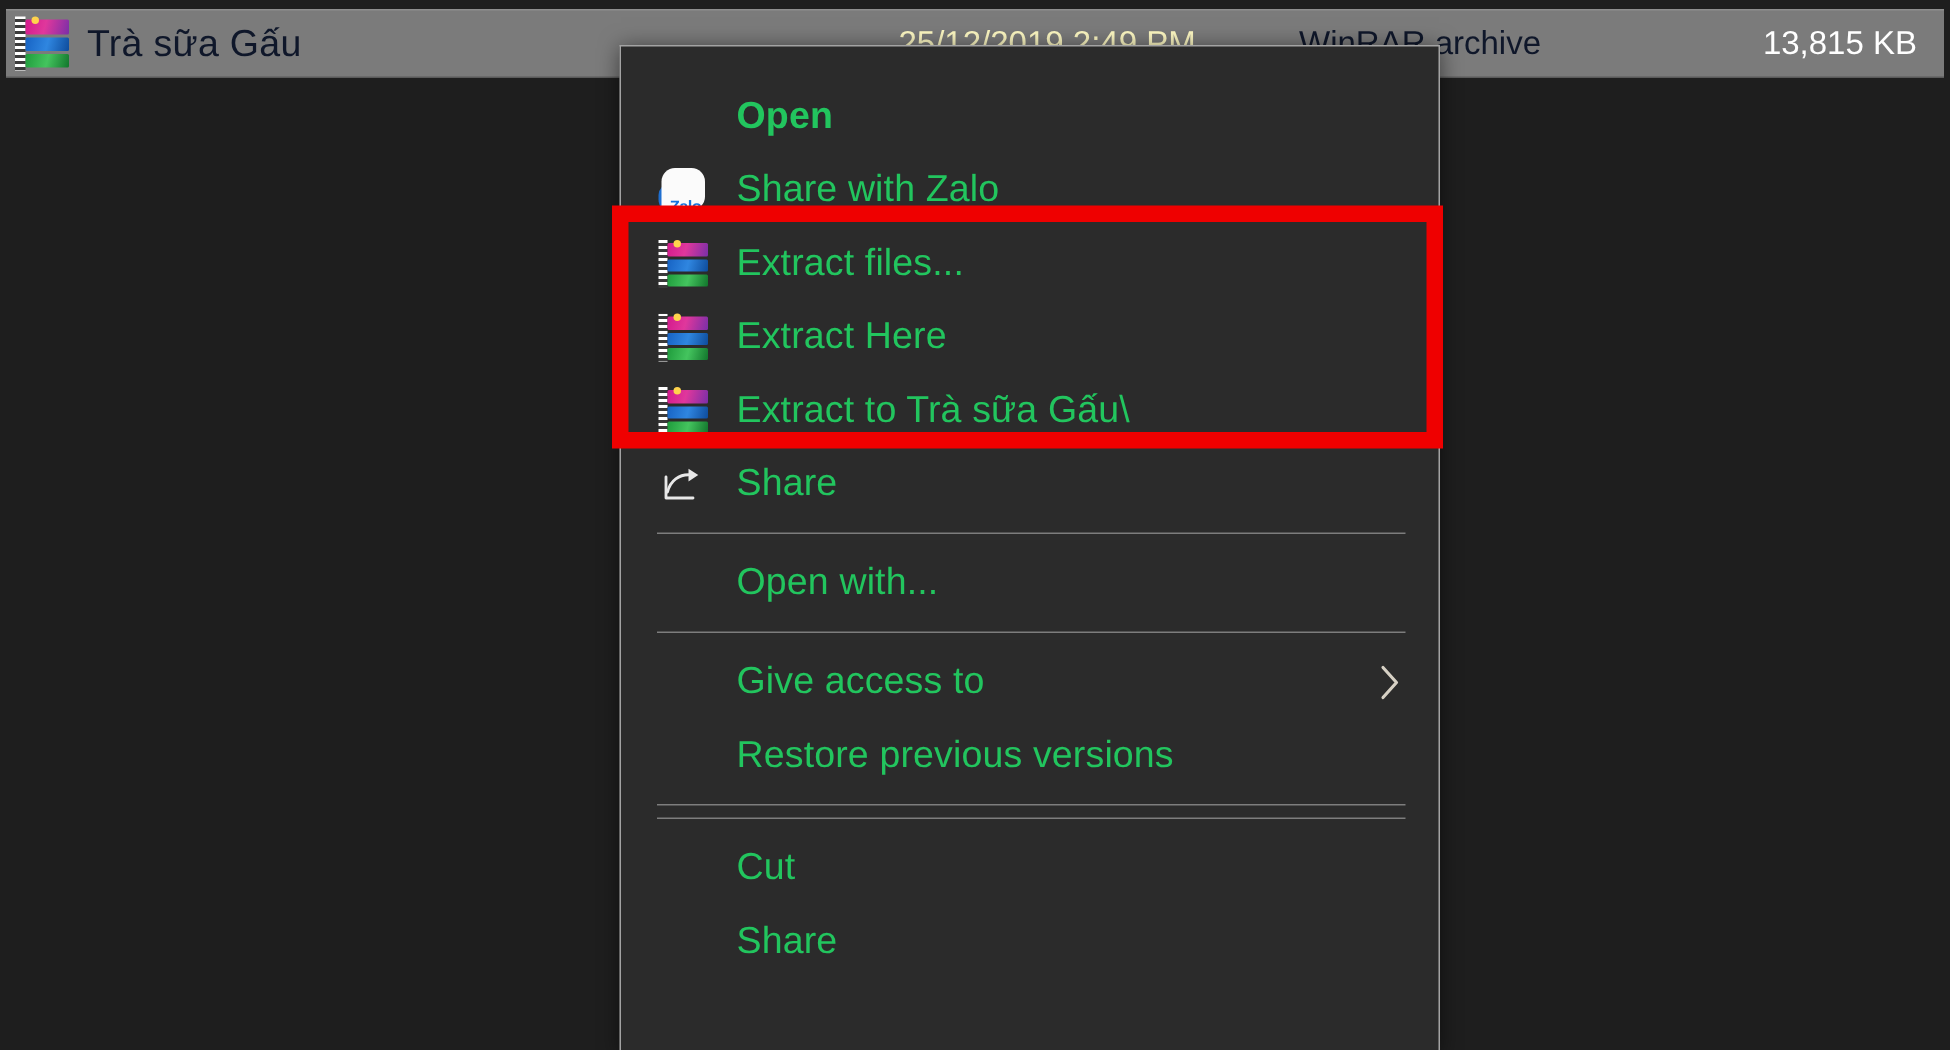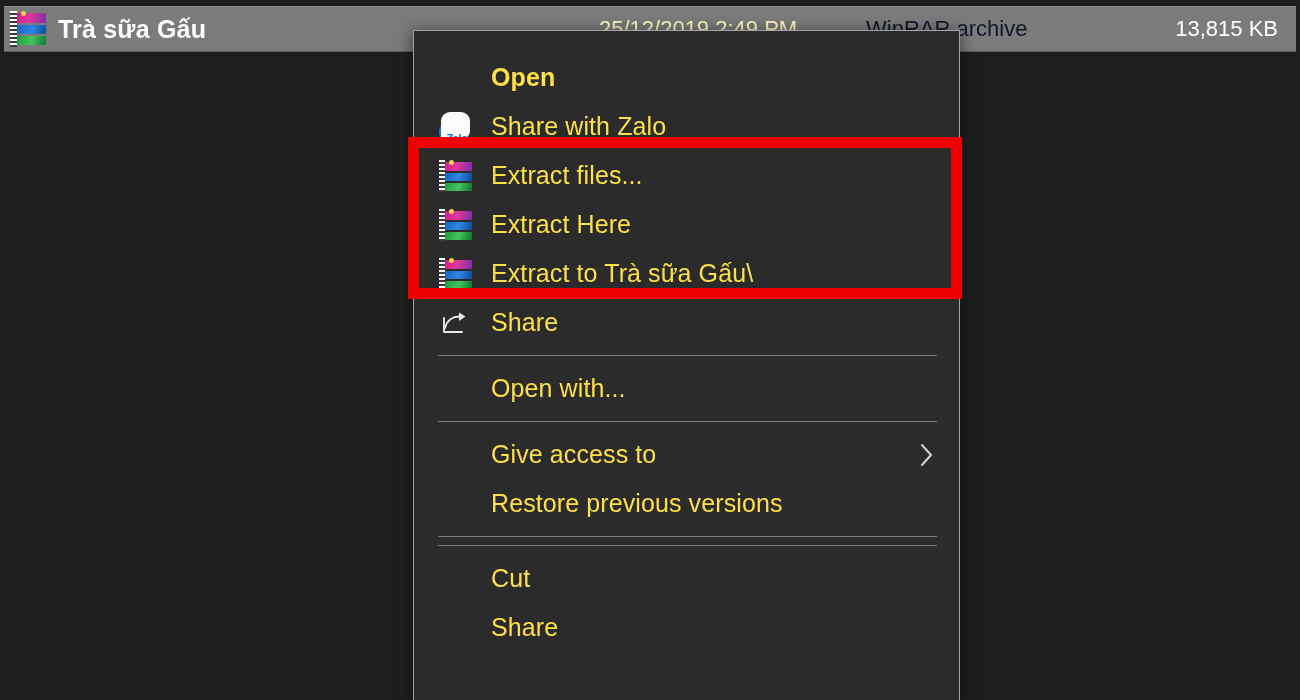--- a/index.html
+++ b/index.html
@@ -29,25 +29,24 @@
     box-sizing: border-box;
     display: flex;
     align-items: center;
   }
   #file-row .fr-icon {
     margin-left: 6px;
     margin-right: 12px;
     flex: 0 0 auto;
   }
   #file-row .fr-name {
-    color: #ffffff;
+    color: #0f172a;
     font-size: 25px;
     letter-spacing: 0.2px;
     white-space: nowrap;
-    font-weight: bold;
   }
   #file-row .fr-date {
     position: absolute;
     left: 595px;
     color: #fef9c3;
     font-size: 22px;
     white-space: nowrap;
   }
   #file-row .fr-type {
     position: absolute;
@@ -119,21 +118,21 @@
     left: 22px;
     width: 38px;
     height: 34px;
     display: flex;
     align-items: center;
     justify-content: center;
   }
   .menu-item .mi-label {
     position: absolute;
     left: 77px;
-    color: #fde047;
+    color: #22c55e;
     font-size: 25px;
     white-space: nowrap;
     letter-spacing: 0.1px;
   }
   .menu-item.bold .mi-label {
     font-weight: bold;
   }
   .menu-item .mi-chevron {
     position: absolute;
     right: 22px;

